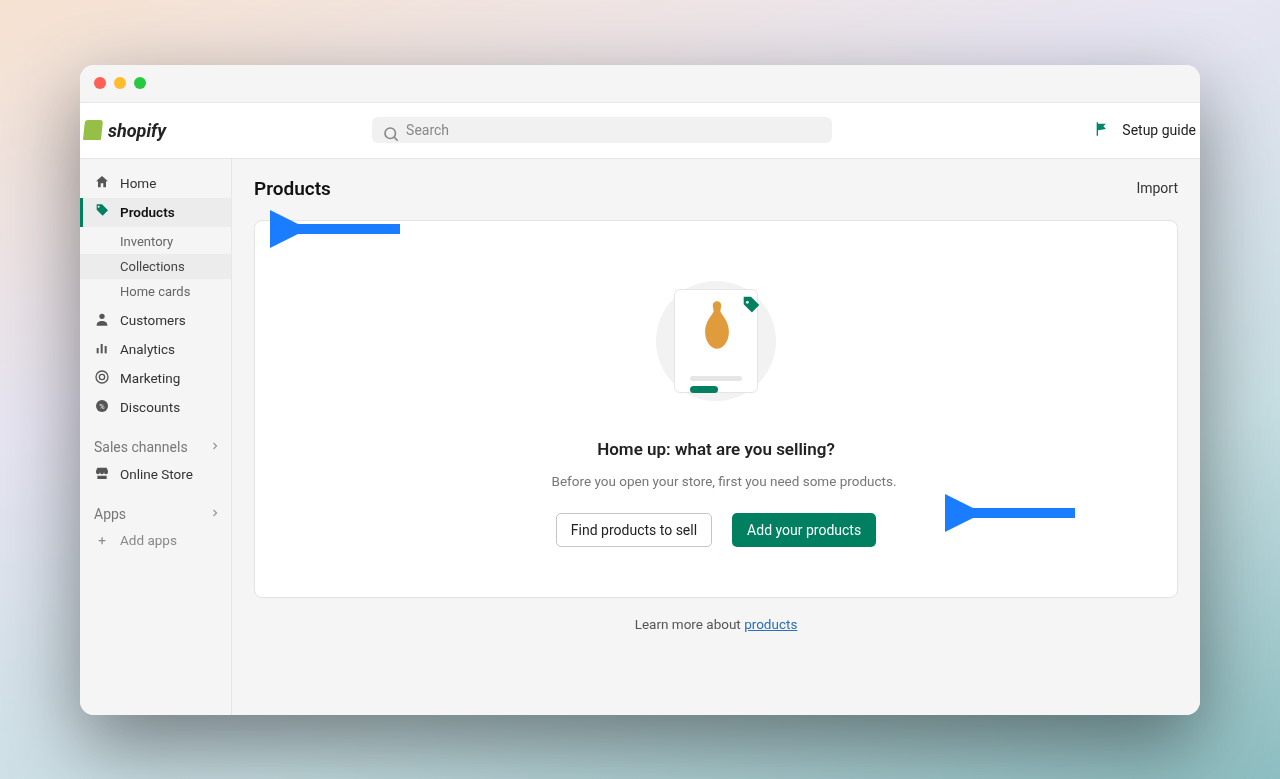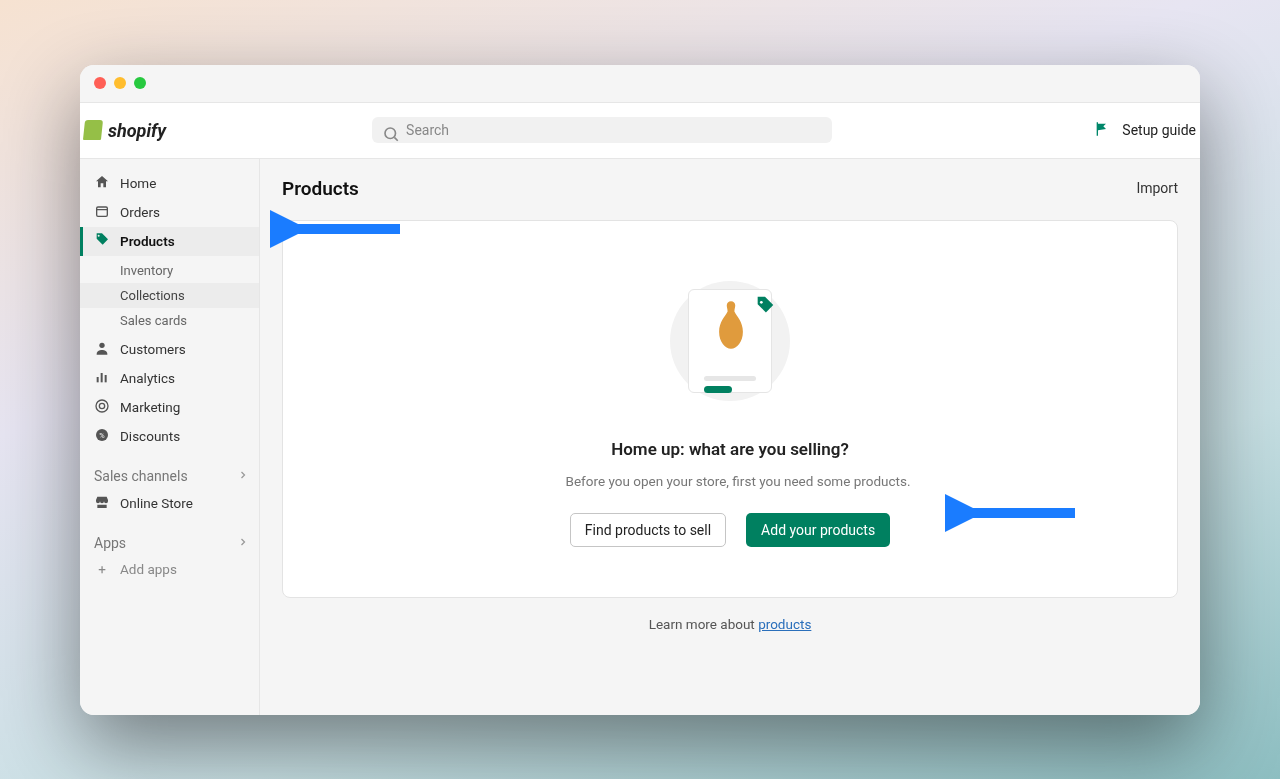--- a/index.html
+++ b/index.html
@@ -57,21 +57,21 @@
   }
   .search::placeholder { color: #888; }
   .search-box { position: relative; }
   .search-icon { position: absolute; left: 10px; top: 8px; color: #888; }
   .spacer { flex: 1; }
   .setup-guide { display: flex; align-items: center; gap: 12px; color: #222; font-size: 14px; cursor: pointer; }
   .flag-icon { color: #00876a; }
 
   .body { flex: 1; display: flex; min-height: 0; }
 
-  .sidebar { width: 180px; background: #f5f5f5; border-right: 1px solid #e6e6e6; padding: 10px 0; font-size: 13.5px; overflow: hidden; }
+  .sidebar { width: 152px; background: #f5f5f5; border-right: 1px solid #e6e6e6; padding: 10px 0; font-size: 13.5px; overflow: hidden; }
   .nav-item, .subnav-item, .section-head, .add-apps {
     display: flex; align-items: center; gap: 10px; padding: 5px 14px; color: #333; cursor: pointer;
   }
   .nav-item .nicon { width: 16px; text-align: center; color: #555; }
   .nav-item.active { background: #ececec; font-weight: 600; position: relative; color: #111; }
   .nav-item.active::before { content:""; position:absolute; left:0; top:0; bottom:0; width:3px; background:#008060; }
   .nav-item.active .nicon { color: #008060; }
   .subnav { padding: 2px 0; }
   .subnav-item { padding: 5px 14px 5px 40px; color: #666; font-size: 13px; }
   .subnav-item.sel { background: #ececec; color: #444; }
@@ -159,46 +159,37 @@
 
     <div class="sidebar">
       <div class="nav-item">
         <span class="nicon">
           <svg width="16" height="16" viewBox="0 0 24 24" fill="currentColor">
               <path d="M12 3l9 8h-3v9h-4v-6h-4v6H6v-9H3z"></path>
             </svg>
         </span>
         <span>Home</span>
       </div>
-      <div class="nav-item">
-        <span class="nicon">
-          <svg width="16" height="16" viewBox="0 0 24 24" fill="none" stroke="currentColor" stroke-width="2">
-              <rect x="4" y="6" width="16" height="14" rx="2"></rect>
-              <path d="M4 10h16"></path>
-            </svg>
-        </span>
-        <span>Orders</span>
-      </div>
       <div class="nav-item active">
         <span class="nicon">
           <svg width="16" height="16" viewBox="0 0 24 24" fill="currentColor">
               <path d="M21 11l-9-9H4v8l9 9 8-8zM7 7a1.5 1.5 0 110-3 1.5 1.5 0 010 3z"></path>
             </svg>
         </span>
         <span>Products</span>
       </div>
       <div class="subnav">
         <div class="subnav-item">
             <span>Inventory</span>
           </div>
         <div class="subnav-item sel">
             <span>Collections</span>
           </div>
         <div class="subnav-item">
-            <span>Sales cards</span>
+            <span>Home cards</span>
           </div>
       </div>
       <div class="nav-item">
         <span class="nicon">
           <svg width="16" height="16" viewBox="0 0 24 24" fill="currentColor">
               <circle cx="12" cy="8" r="4"></circle>
               <path d="M4 21c0-4 4-6 8-6s8 2 8 6v1H4z"></path>
             </svg>
         </span>
         <span>Customers</span>

